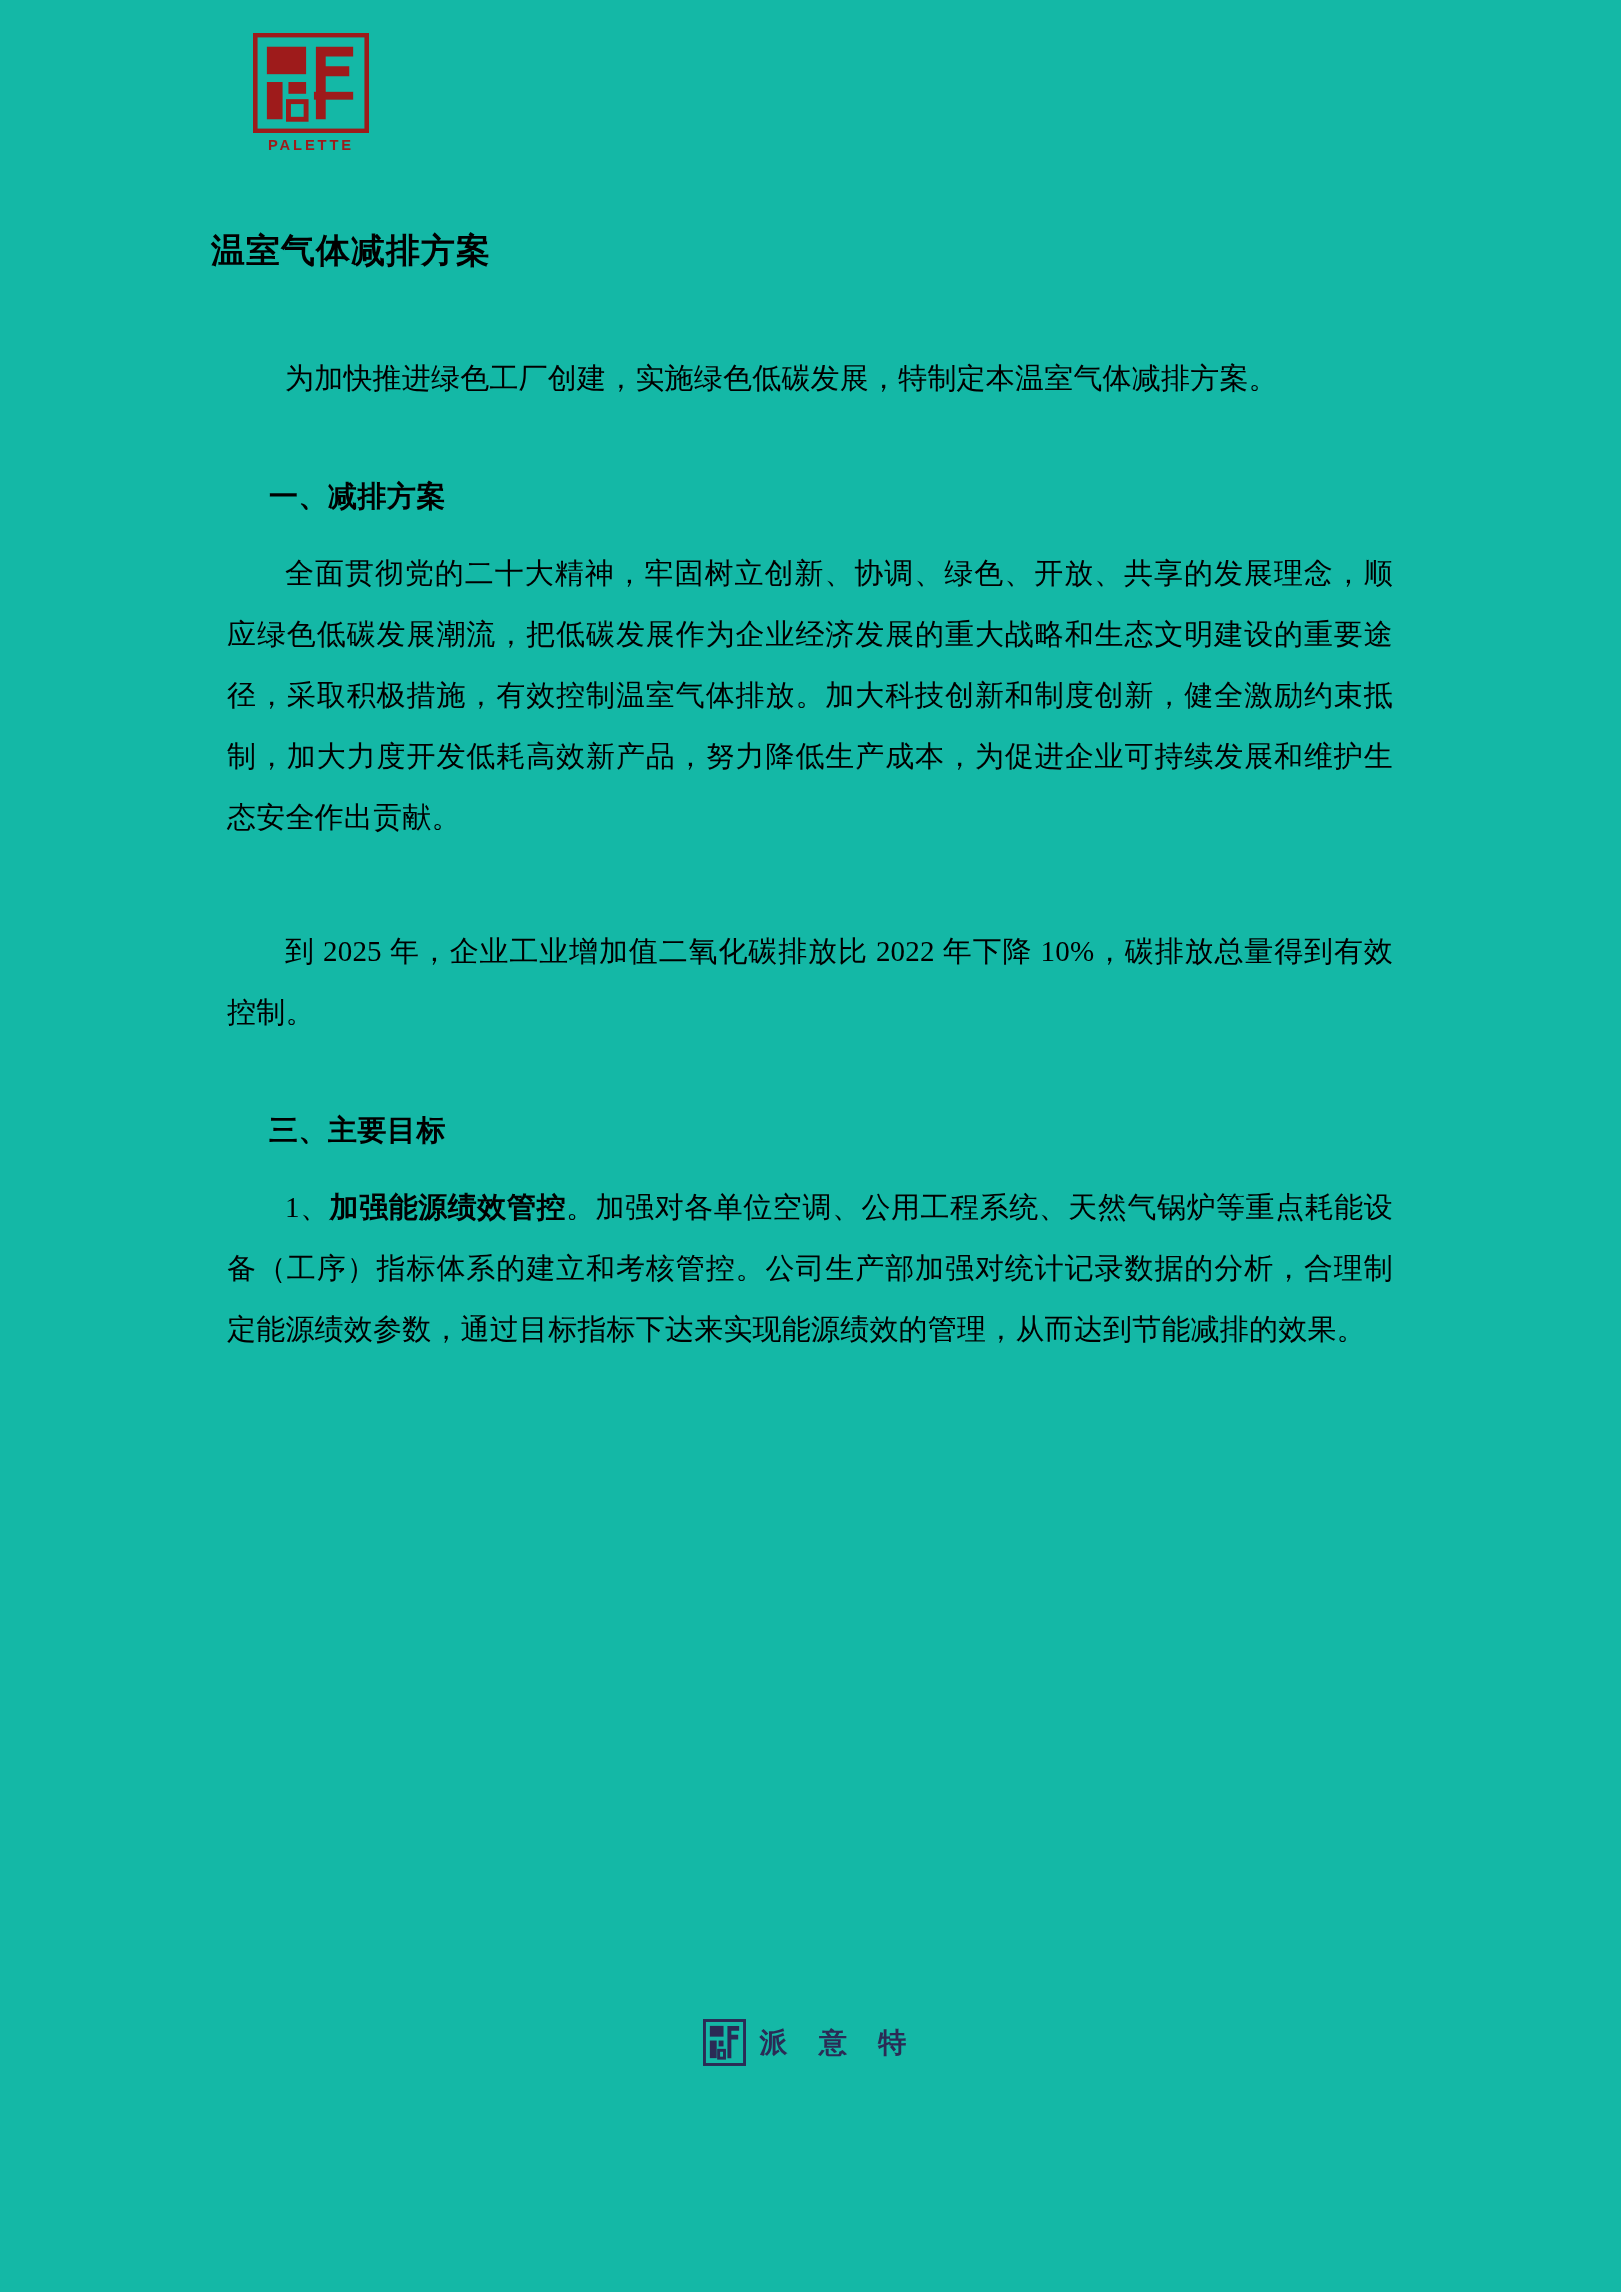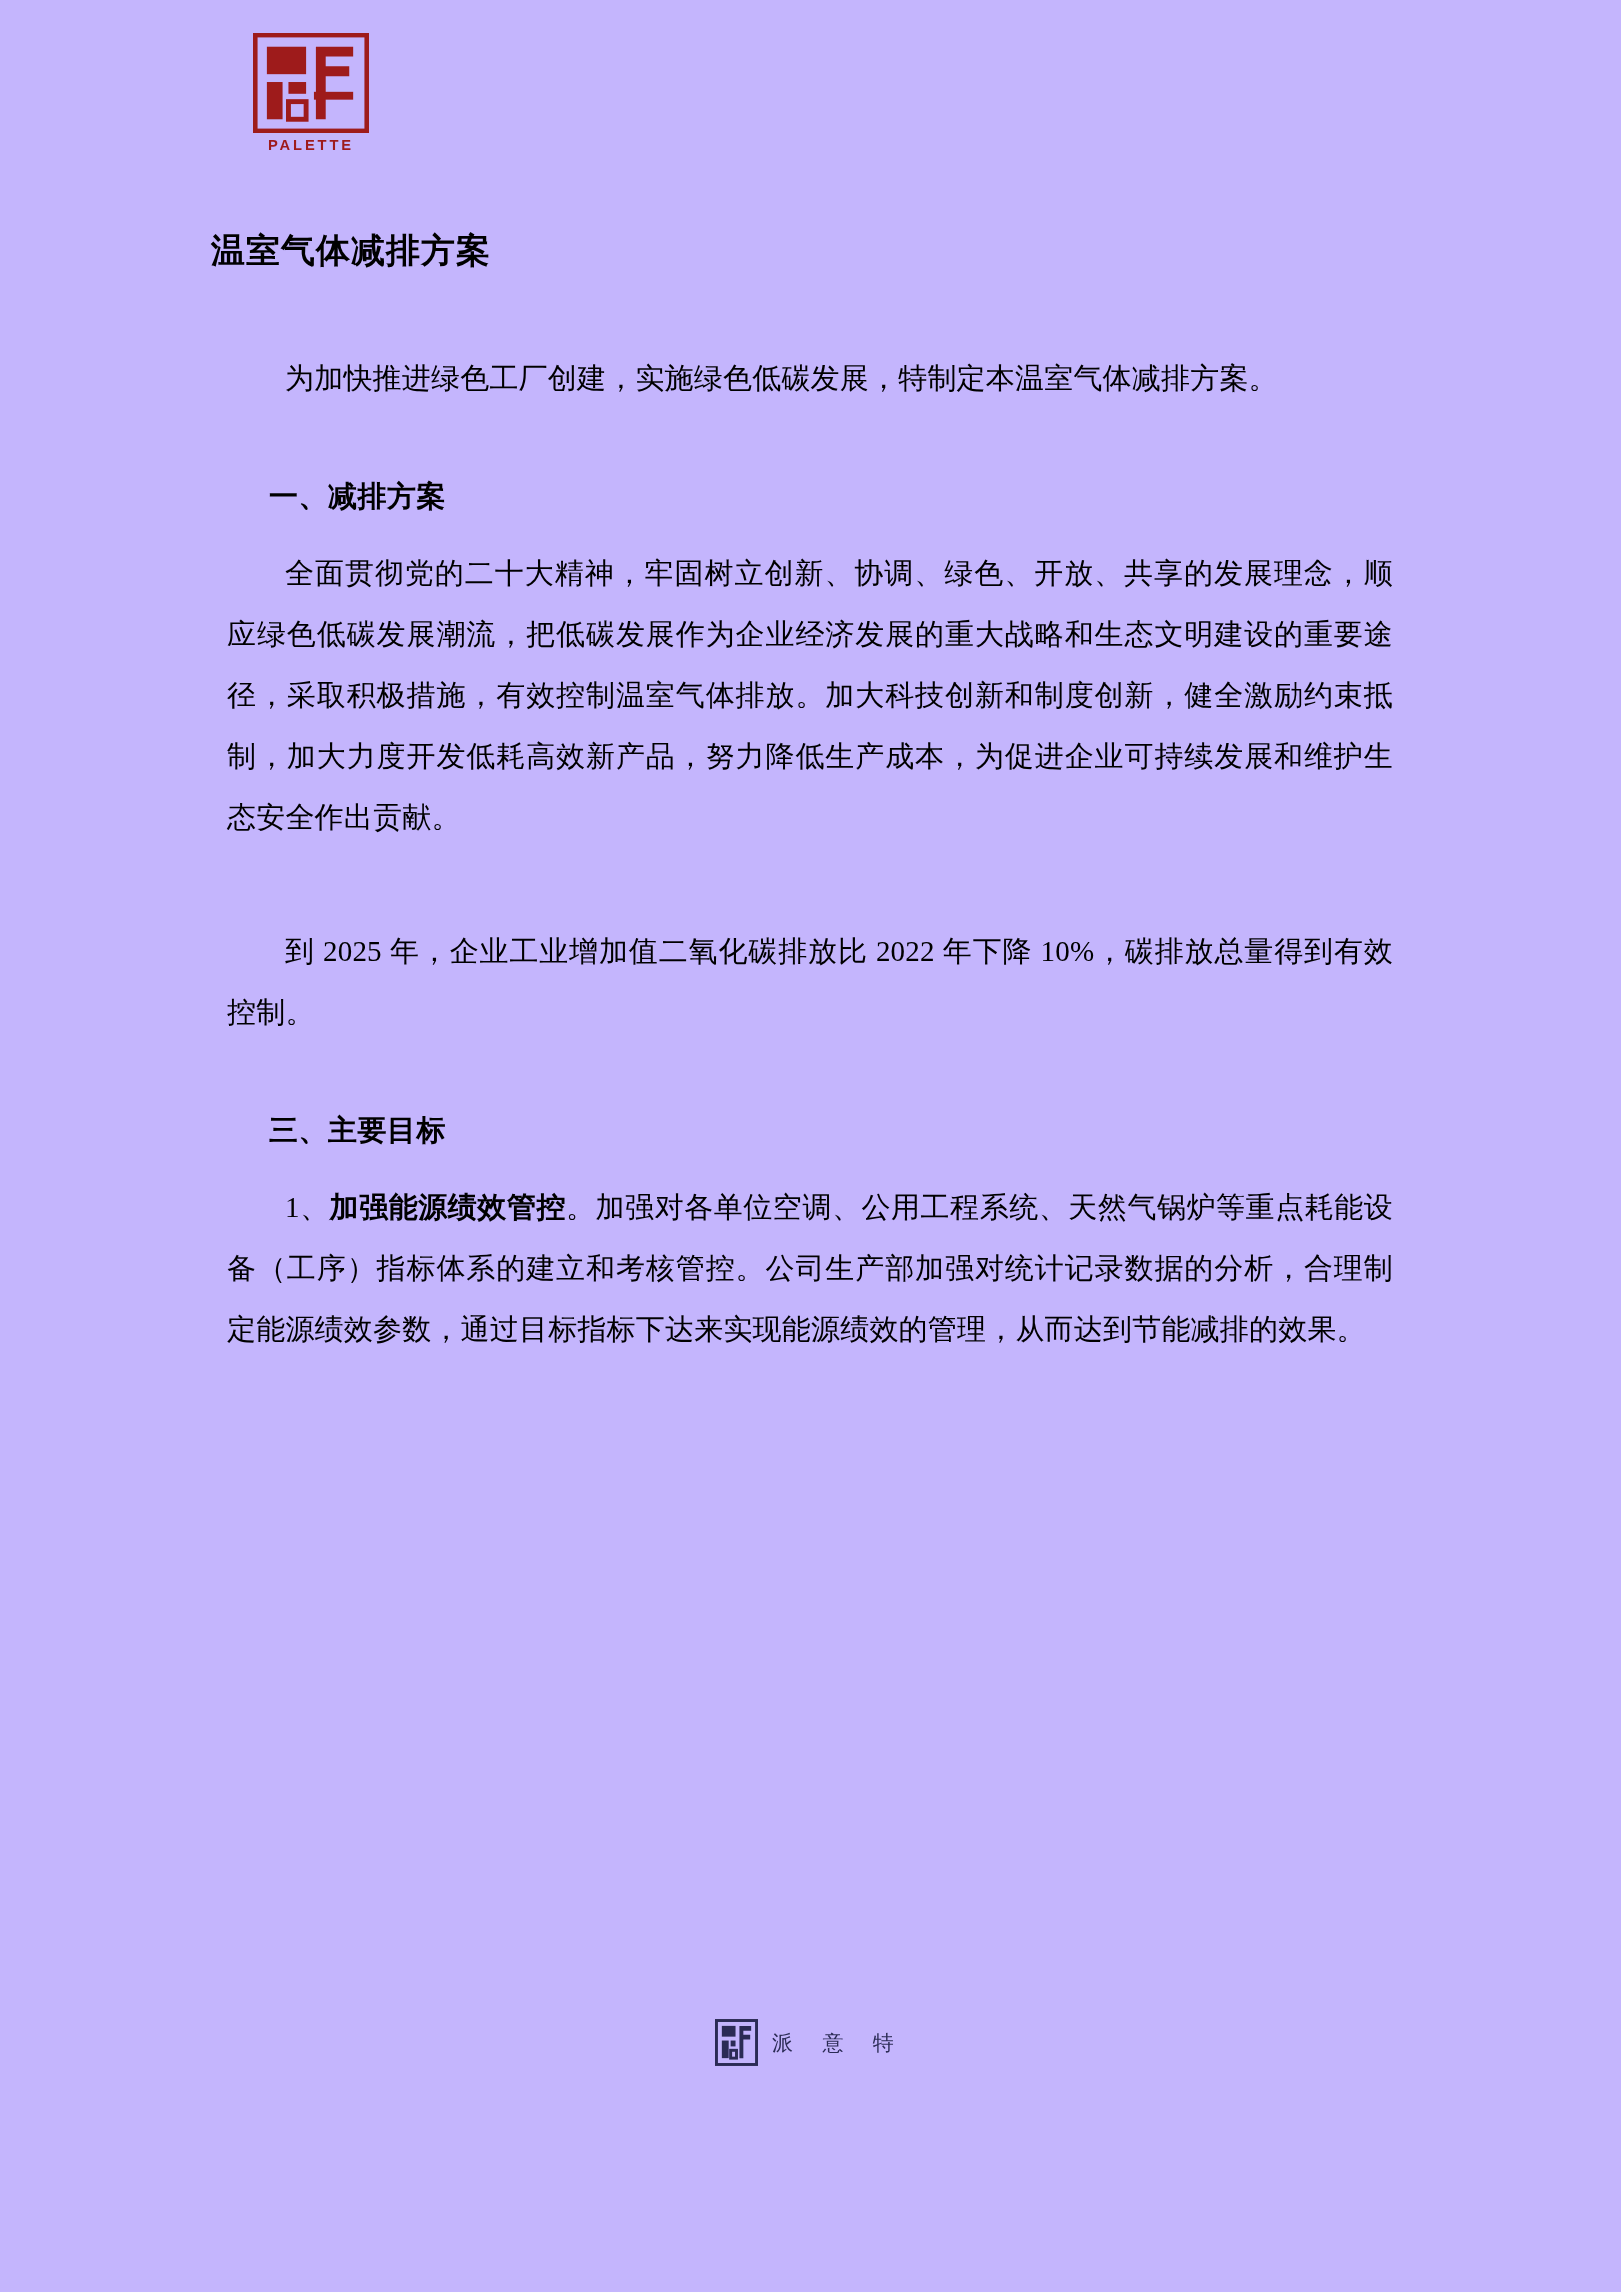--- a/index.html
+++ b/index.html
@@ -4,21 +4,21 @@
 <style>
   html, body {
     margin: 0;
     padding: 0;
     background: #ffffff;
   }
   .page {
     position: relative;
     width: 1621px;
     height: 2293px;
-    background: #c4b5fd;
+    background: #14b8a6;
     margin: 0 auto;
     font-family: "Liberation Serif", "DejaVu Serif", serif;
     color: #000000;
     overflow: hidden;
   }
 
   
   .header-logo {
     position: absolute;
     left: 253px;
@@ -91,24 +91,24 @@
     top: 2019px;
     width: 100%;
     display: flex;
     justify-content: center;
     align-items: center;
     gap: 13.7px;
   }
   .footer-mark { width: 43px; height: 47px; }
   .footer-text {
     font-family: "Liberation Sans", sans-serif;
-    font-size: 21px;
+    font-size: 28px;
     letter-spacing: 11.8px;
     color: #2b2b55;
-    font-weight: 400;
+    font-weight: 700;
   }
 </style>
 </head>
 <body>
 
 <div class="page">
 
   <div class="header-logo">
     <div class="logo-mark">
       <svg width="116" height="100" viewBox="0 0 118 102" xmlns="http://www.w3.org/2000/svg">

